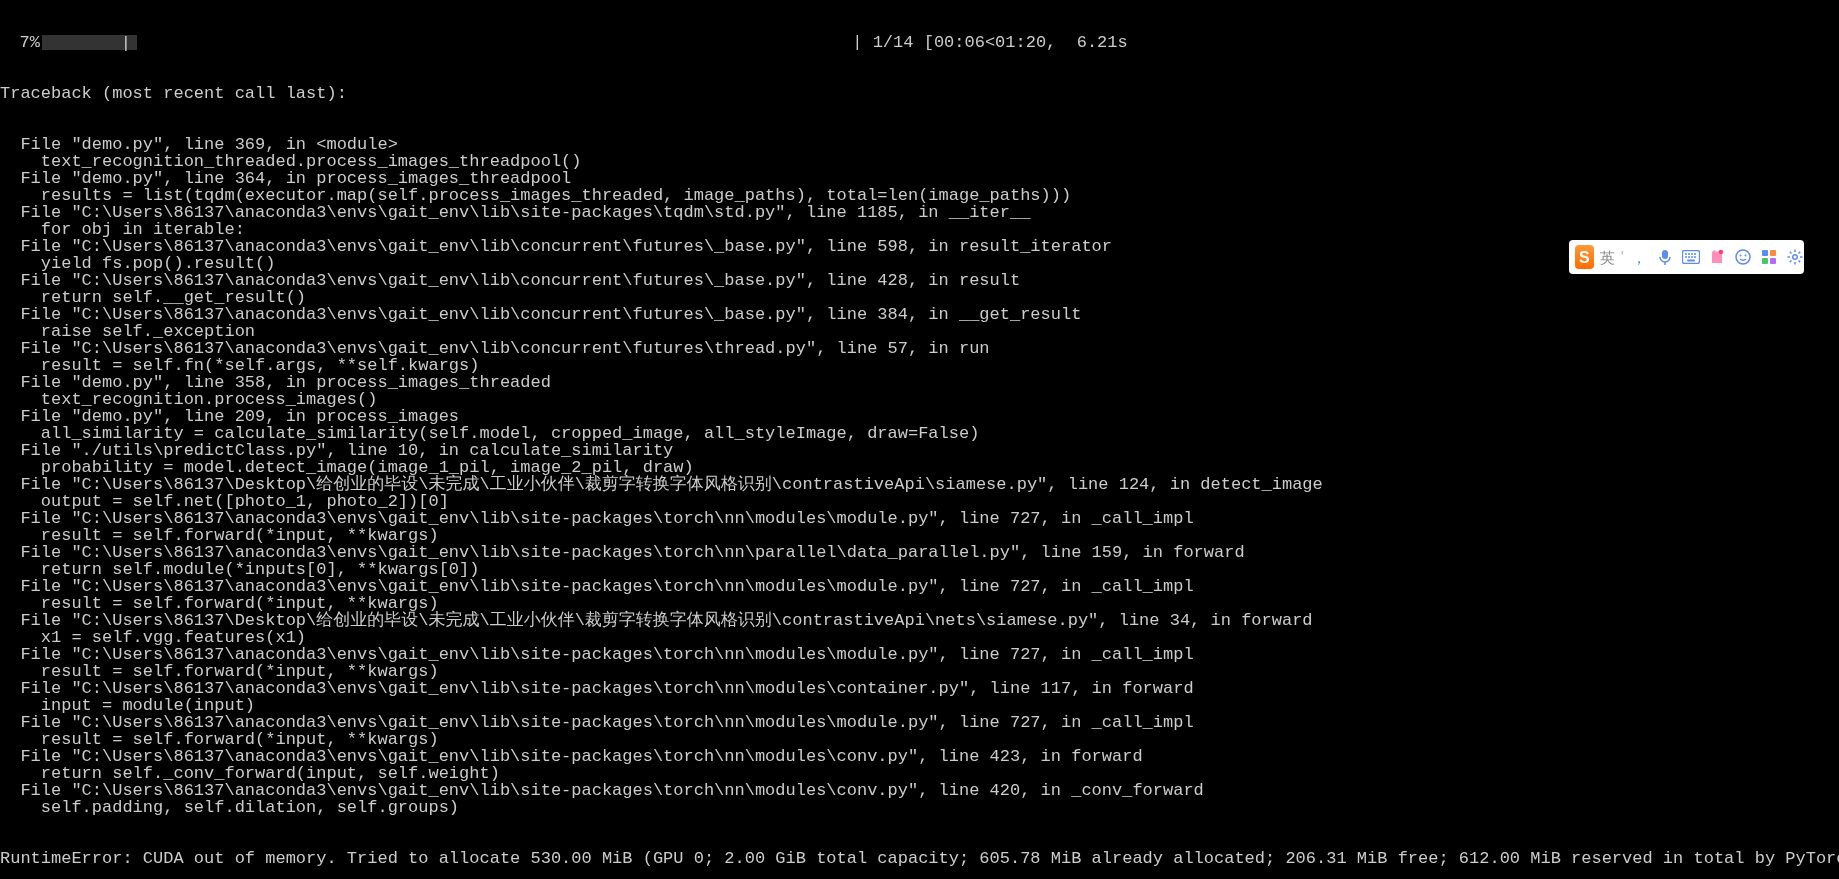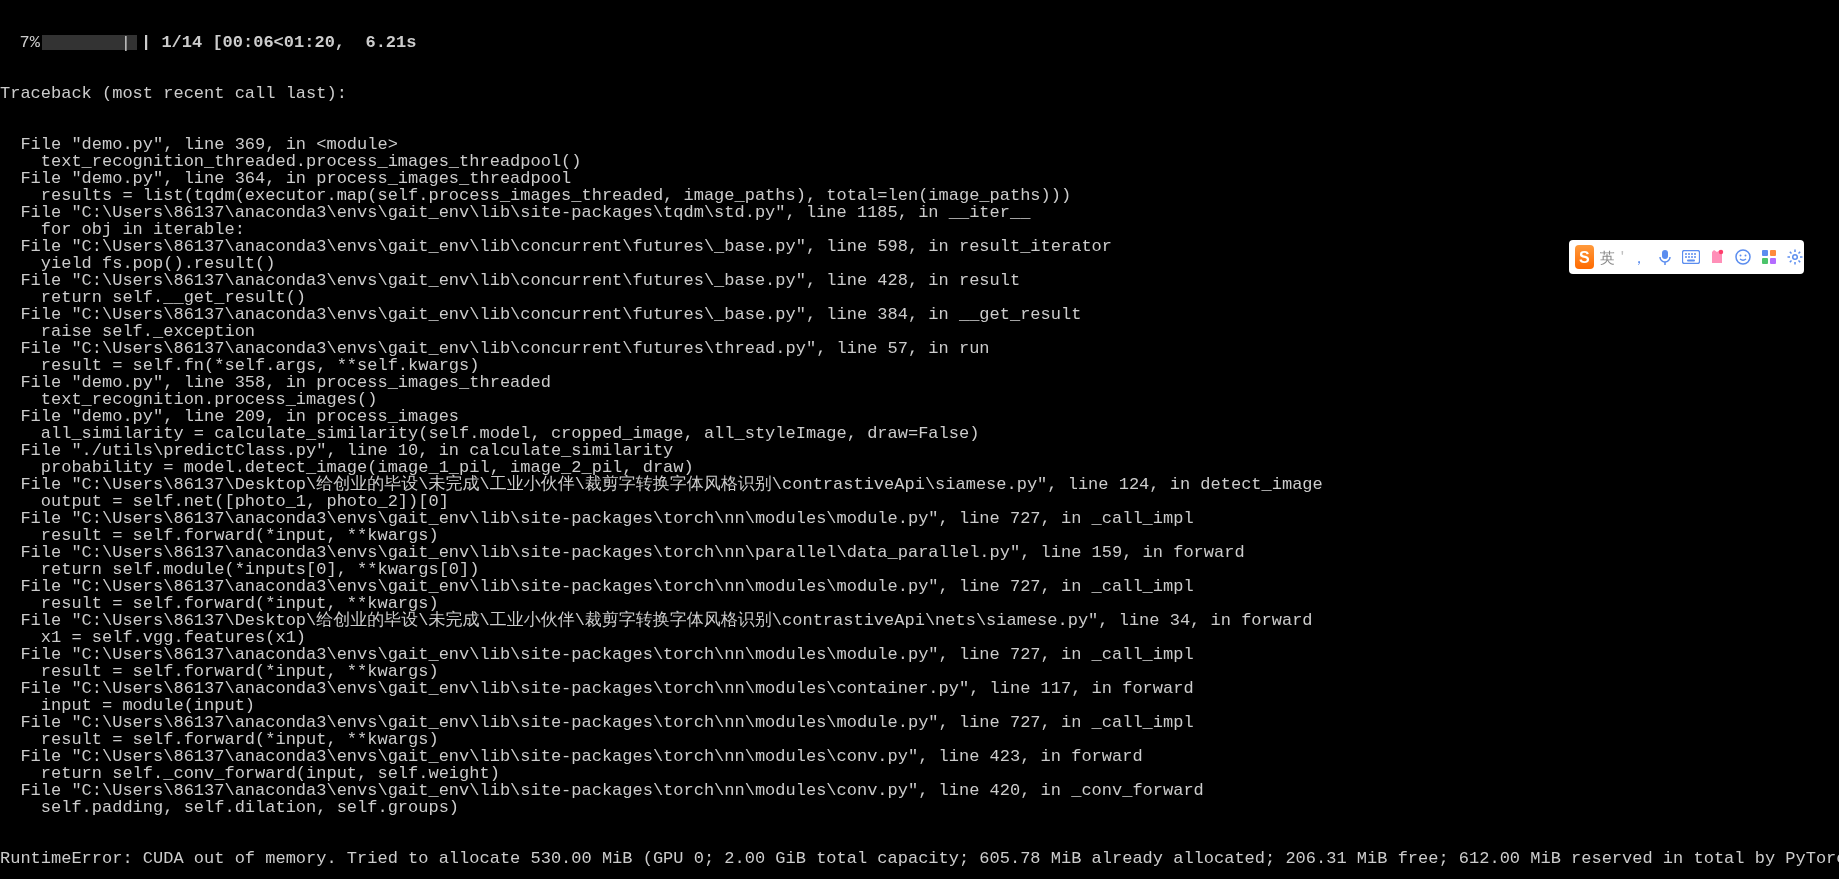--- a/index.html
+++ b/index.html
@@ -41,23 +41,22 @@
     background: #fff;
   }
   .progress-sep {
     position: absolute;
     right: 6px;
     top: 0;
     color: #ccc;
   }
   .progress-stats {
     flex: 1;
-    text-align: left;
+    text-align: center;
     padding-right: 0;
-    font-weight: bold;
   }
   .ime-bar {
     position: absolute;
     top: 240px;
     right: 35px;
     width: 235px;
     height: 34px;
     background: #ffffff;
     border-radius: 4px;
     display: flex;

